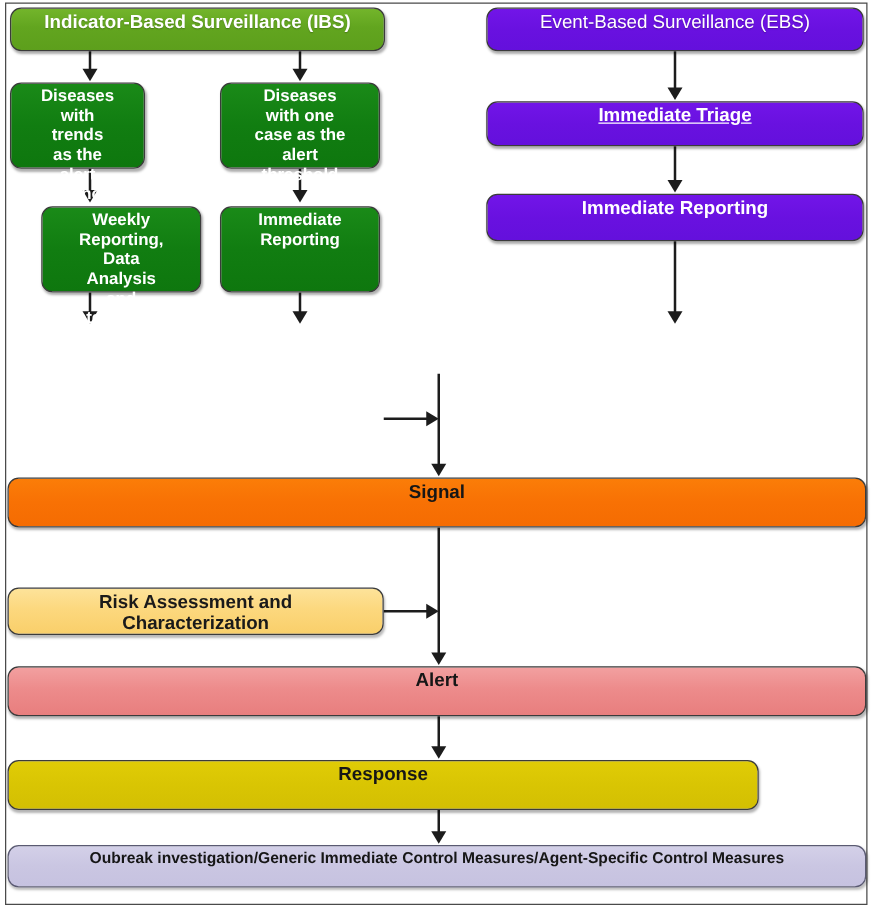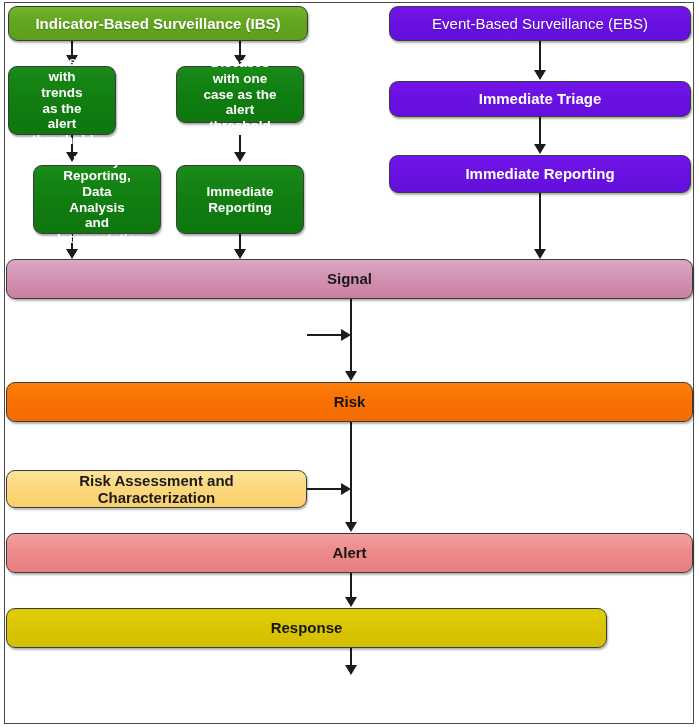--- a/index.html
+++ b/index.html
@@ -29,21 +29,21 @@
     height: 722px;
     border: 1px solid #4a4a4a;
     box-sizing: border-box;
     pointer-events: none;
   }
 
   .node {
     position: absolute;
     box-sizing: border-box;
     display: flex;
-    align-items: center;
+    align-items: flex-start;
     justify-content: center;
     text-align: center;
     border-radius: 9px;
     border: 1px solid #3b3b3b;
     line-height: 1.16;
     padding: 2px 23px;
     z-index: 3;
   }
   .node .lbl {
     display: block;
@@ -176,70 +176,70 @@
   <div class="node ibs-head" style="left:8px; top:6px; width:300px; height:35px;">
     <span class="lbl">Indicator-Based Surveillance (IBS)</span>
   </div>
 
   <div class="node green" style="left:8px; top:66px; width:108px; height:69px;">
     <span class="lbl">Diseases with
 trends as the alert
 threshold</span>
   </div>
 
-  <div class="node green" style="left:176px; top:66px; width:128px; height:57px;">
+  <div class="node green" style="left:176px; top:66px; width:128px; height:69px;">
     <span class="lbl">Diseases with one
 case as the alert
 threshold</span>
   </div>
 
   <div class="node green" style="left:8px; top:165px; width:128px; height:69px;margin-left:25px;">
     <span class="lbl">Weekly Reporting,
 Data Analysis and
 Interpretation</span>
   </div>
 
   <div class="node green" style="left:176px; top:165px; width:128px; height:69px;">
     <span class="lbl">Immediate
 Reporting</span>
   </div>
 
   <div class="node ebs-head" style="left:389px; top:6px; width:302px; height:35px;">
     <span class="lbl">Event-Based Surveillance (EBS)</span>
   </div>
 
-  <div class="node purple" style="left:389px; top:81px; width:302px; height:36px;">
+  <div class="node purple" style="left:389px; top:81px; width:302px; height:36px;text-decoration:underline;">
     <span class="lbl">Immediate Triage</span>
   </div>
 
   <div class="node purple" style="left:389px; top:155px; width:302px; height:38px;">
     <span class="lbl">Immediate Reporting</span>
   </div>
 
-  <div class="node signal" style="left:6px; top:259px; width:687px; height:40px;">
+
+
+  <div class="node event" style="left:6px; top:382px; width:687px; height:40px;">
     <span class="lbl">Signal</span>
-  </div>
-
-
-  <div class="node event" style="left:6px; top:382px; width:687px; height:40px;">
-    <span class="lbl">Risk</span>
   </div>
 
   <div class="node risk" style="left:6px; top:470px; width:301px; height:38px;">
     <span class="lbl">Risk Assessment and Characterization</span>
   </div>
 
   <div class="node alert" style="left:6px; top:533px; width:687px; height:40px;">
     <span class="lbl">Alert</span>
   </div>
 
   <div class="node response" style="left:6px; top:608px; width:601px; height:40px;">
     <span class="lbl">Response</span>
   </div>
 
+  <div class="node outcome" style="left:6px; top:676px; width:687px; height:34px;">
+    <span class="lbl">Oubreak investigation/Generic Immediate Control Measures/Agent-Specific Control Measures</span>
+  </div>
 
   <div class="vline" style="left:71px; top:41px; height:15px;"></div>
   <div class="arrowdown" style="left:66px; top:55px;"></div>
 
   <div class="vline" style="left:239px; top:41px; height:15px;"></div>
   <div class="arrowdown" style="left:234px; top:55px;"></div>
 
   <div class="vline" style="left:71px; top:135px; height:18px;"></div>
   <div class="arrowdown" style="left:66px; top:152px;"></div>
 

